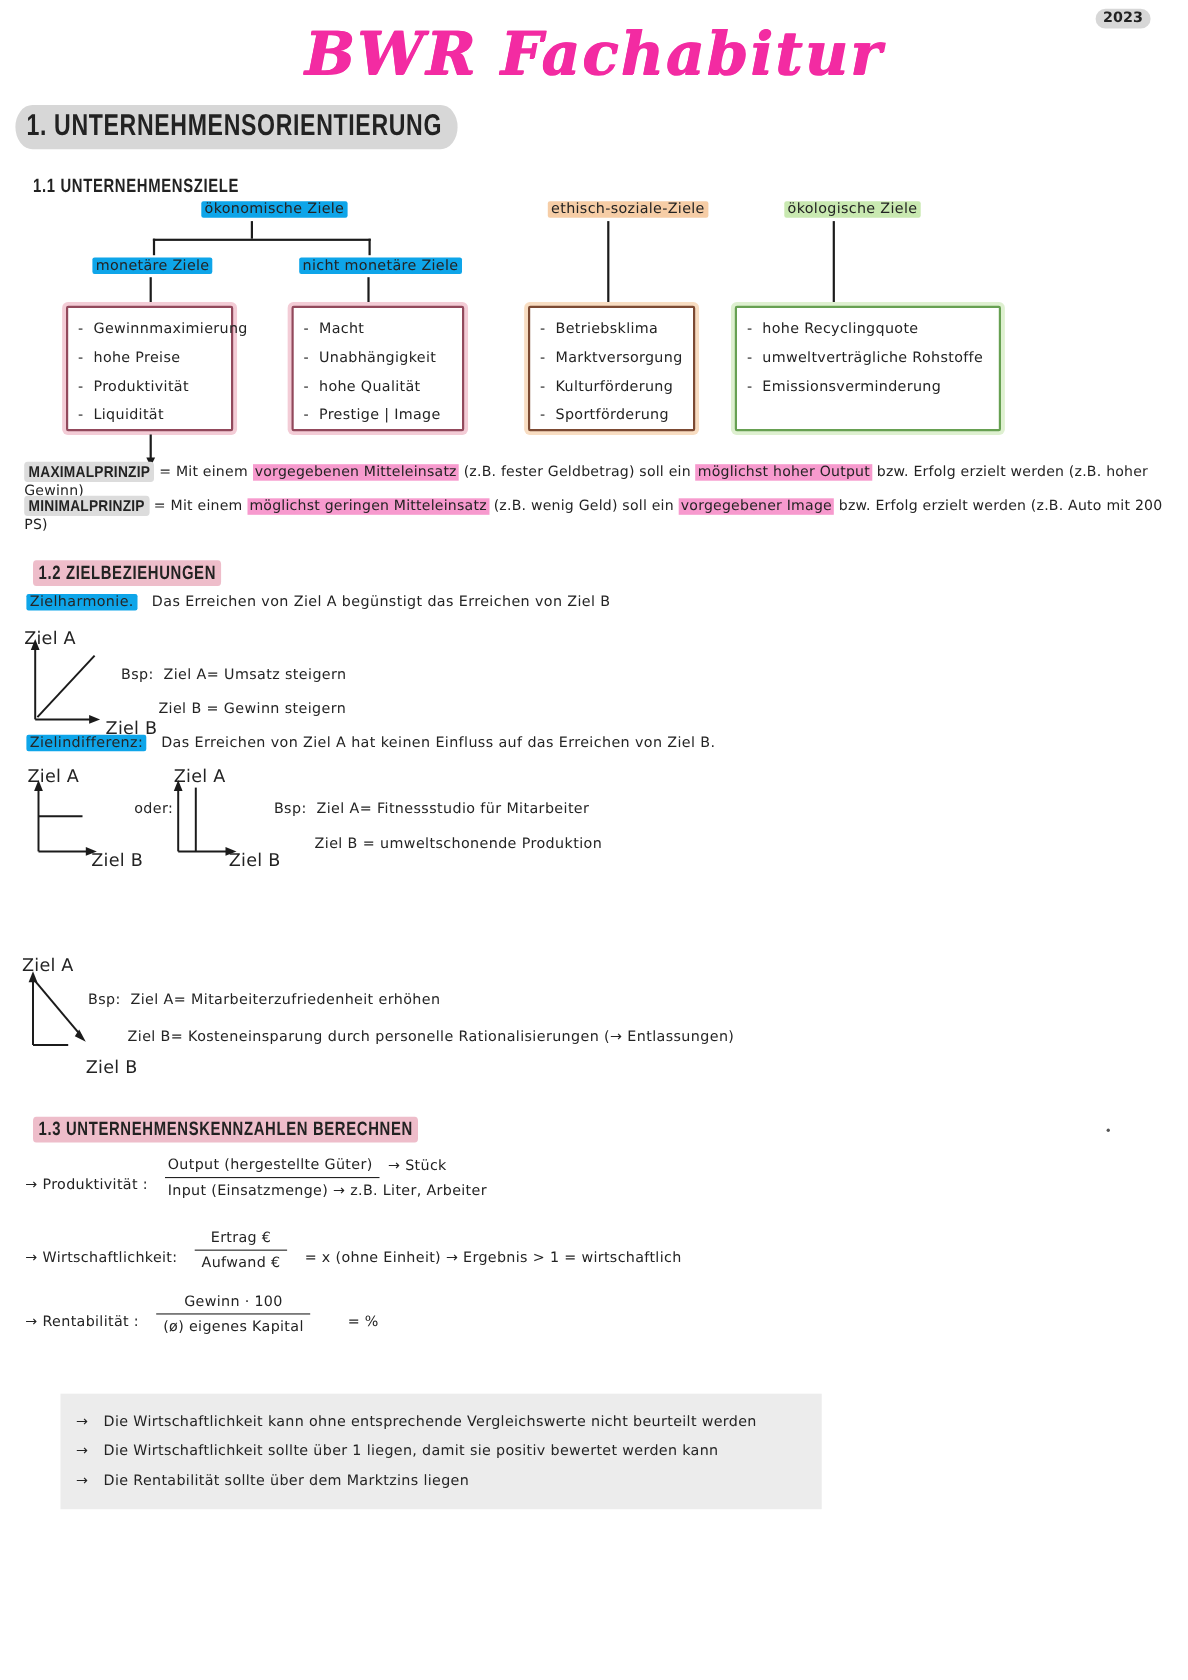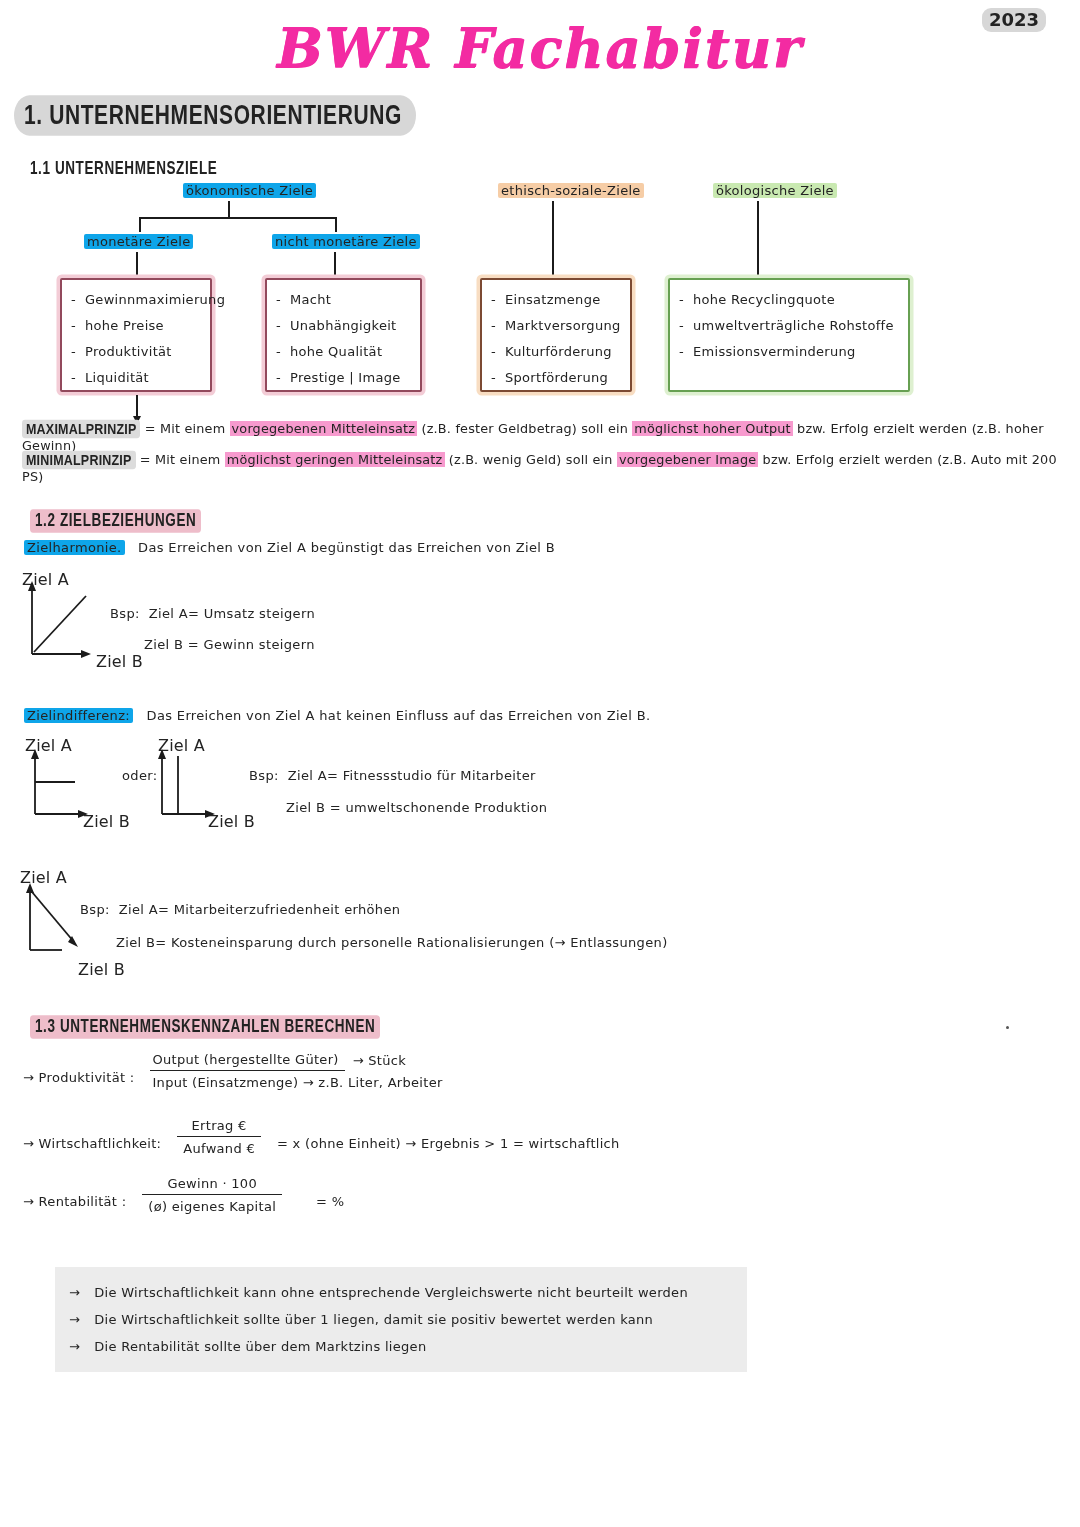--- a/index.html
+++ b/index.html
@@ -18,21 +18,21 @@
   }
   .h1-pill { background:#d7d7d7; border-radius:16px; padding:3px 14px 4px 10px; font-size:21px; }
   .h2-pill { background:#eebdca; border-radius:3px; padding:1px 5px 2px 5px; font-size:13.5px; }
 
   .page-title {
     width:100%; text-align:center; top:16px; left:0;
     font-family:"DejaVu Serif", serif; font-style:italic; font-weight:bold;
     font-size:54px; color:#f32ba2; letter-spacing:2px;
     text-shadow:1px 0 0 #f32ba2, 0 1px 0 #f32ba2;
   }
-  .year-pill { background:#d7d7d7; border-radius:9px; padding:1px 7px 2px 7px; font-size:18px; font-weight:600; color:#222; }
+  .year-pill { background:#d7d7d7; border-radius:9px; padding:1px 7px 2px 7px; font-size:13px; font-weight:600; color:#222; }
 
   
   .vline { position:absolute; width:2px; background:#1b1b1b; }
   .hline { position:absolute; height:2px; background:#1b1b1b; }
   .tree-label { position:absolute; font-size:13px; letter-spacing:.3px; }
   .bg-gray   { background:#0ea5e9; border-radius:2px; padding:0 3px; }
   .bg-orange { background:#f6cda6; border-radius:2px; padding:0 3px; }
   .bg-green  { background:#c9e9b1; border-radius:2px; padding:0 3px; }
   .bg-pinkhl { background:#f79ace; padding:0 2px; }
 
@@ -146,21 +146,21 @@
       </div>
     <div class="gb-item">
         <span>-</span>
         <span>Prestige | Image</span>
       </div>
   </div>
 
   <div class="goalbox gb-brown" style="left:480px; top:95px; width:152px; height:114px;">
     <div class="gb-item">
         <span>-</span>
-        <span>Einsatzmenge</span>
+        <span>Betriebsklima</span>
       </div>
     <div class="gb-item">
         <span>-</span>
         <span>Marktversorgung</span>
       </div>
     <div class="gb-item">
         <span>-</span>
         <span>Kulturförderung</span>
       </div>
     <div class="gb-item">
@@ -221,21 +221,21 @@
   </div>
   <div class="hw abs nowrap" style="left:86px; top:66px;">
     <span>Bsp:</span>&nbsp;
     <span>Ziel A= Umsatz steigern</span>
   </div>
   <div class="hw abs nowrap" style="left:120px; top:97px;">
     <span>Ziel B = Gewinn steigern</span>
   </div>
 </div>
 
-<div class="abs" style="left:24px; top:708px; width:1000px; height:140px;">
+<div class="abs" style="left:24px; top:668px; width:1000px; height:140px;">
   <div class="hw nowrap">
     <span class="bg-gray">Zielindifferenz:</span>
     &nbsp;&nbsp;<span>Das Erreichen von Ziel A hat keinen Einfluss auf das Erreichen von Ziel B.</span>
   </div>
   <div class="graph-wrap" style="left:-3px; top:28px; width:110px; height:100px;">
     <span class="axis-label" style="left:4px; top:0;">Ziel A</span>
     <svg style="left:6px; top:10px;" width="75" height="75" viewBox="0 0 75 75">
       <line x1="8" y1="68" x2="8" y2="12" stroke="#1b1b1b" stroke-width="1.8"></line>
       <polygon points="4,13 8,3 12,13" fill="#1b1b1b"></polygon>
       <line x1="8" y1="68" x2="52" y2="68" stroke="#1b1b1b" stroke-width="1.8"></line>

